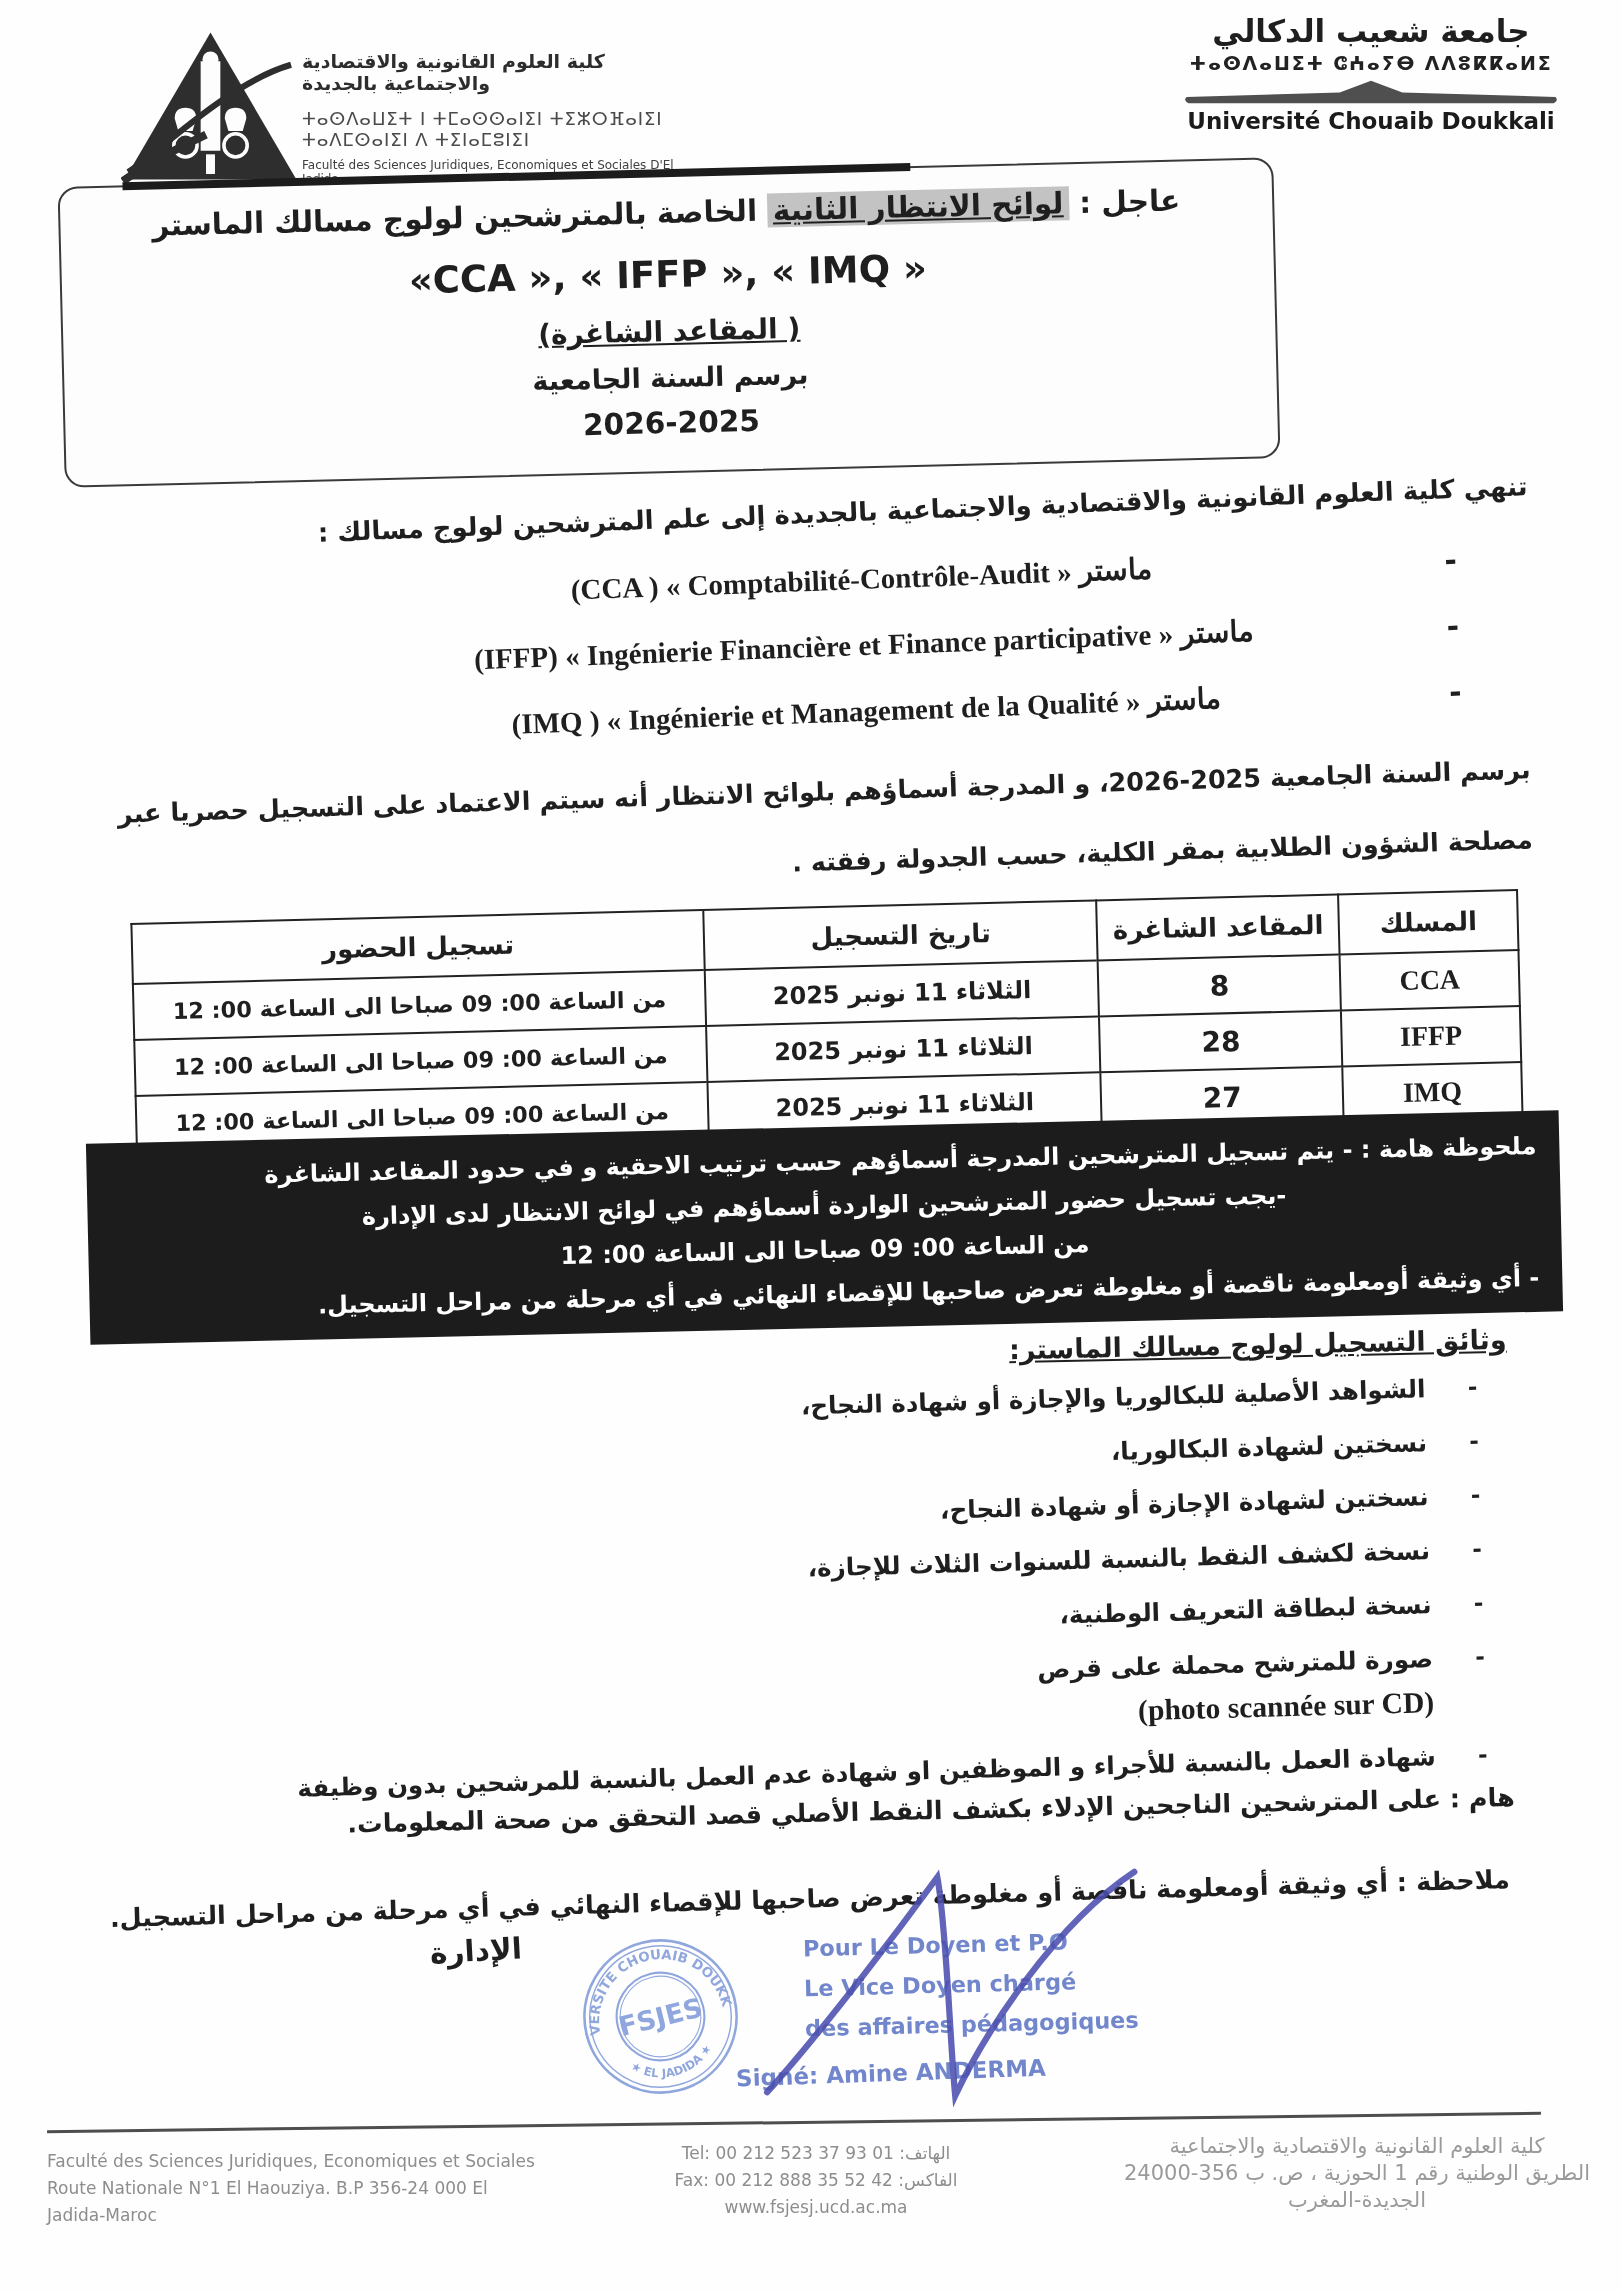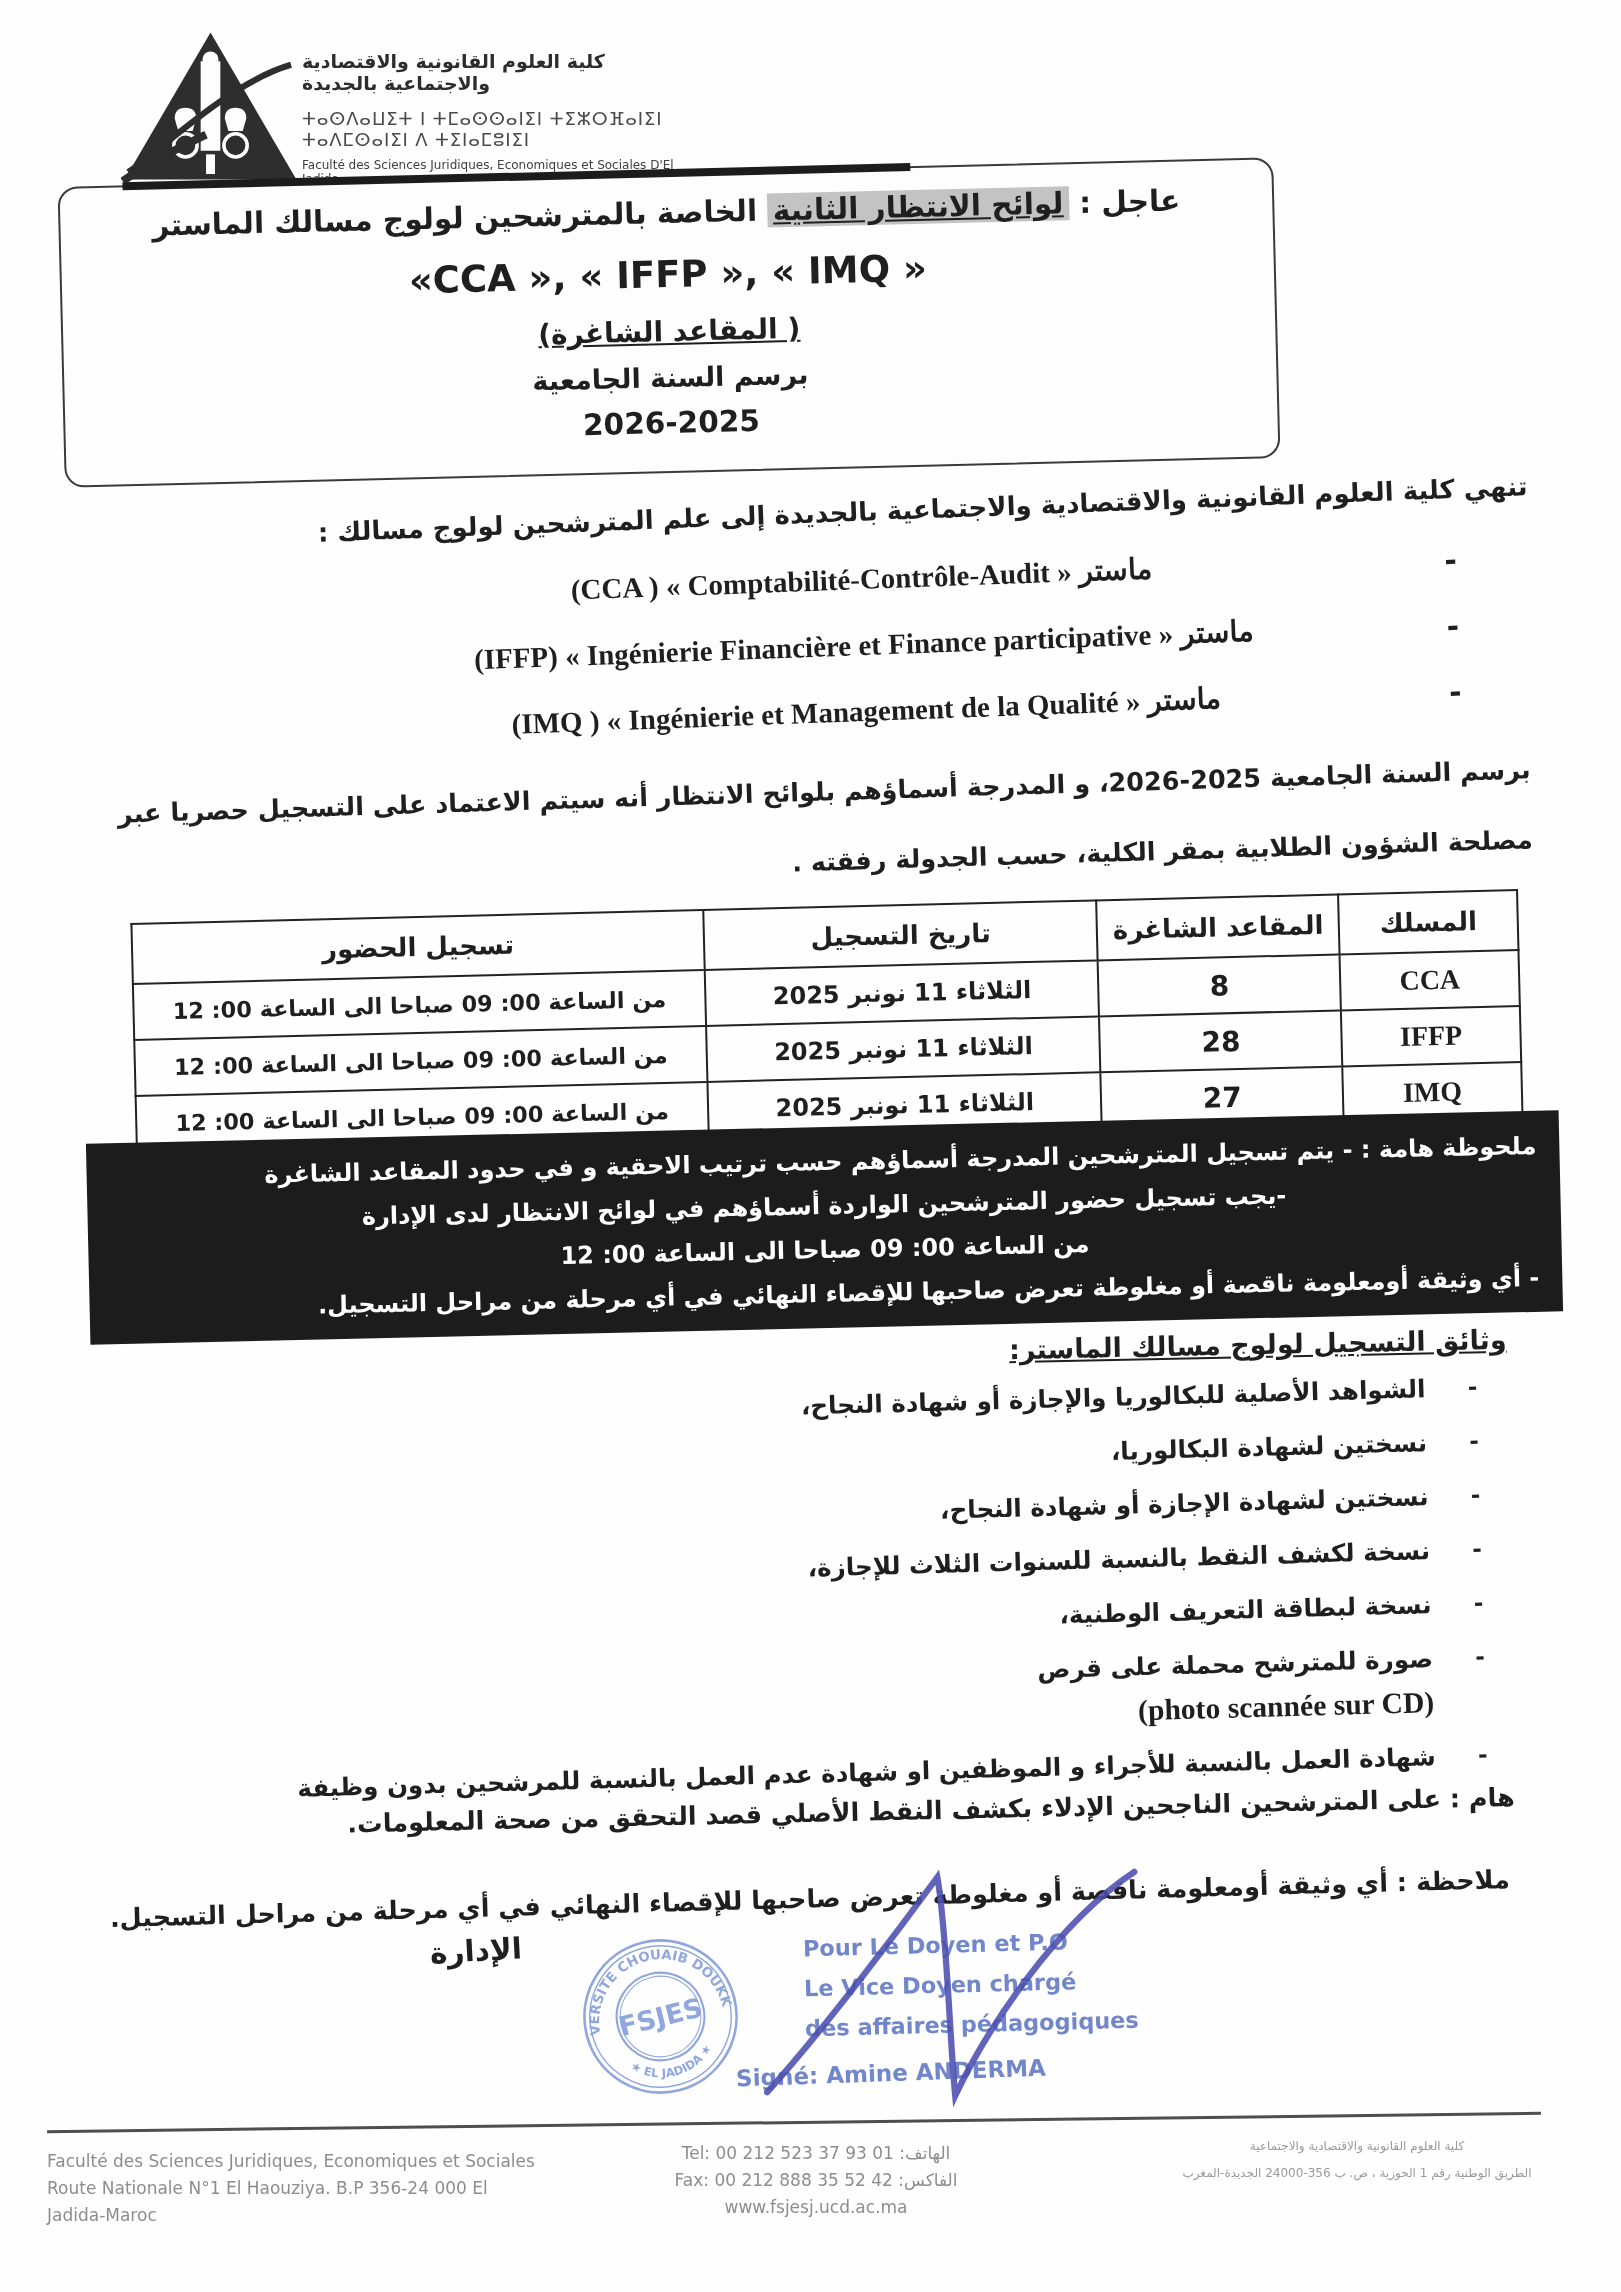--- a/index.html
+++ b/index.html
@@ -85,21 +85,21 @@
   .sig-lines{left:804px;top:1924px;color:#7186cb;font-size:22.4px;font-weight:700;
              line-height:40px;transform:rotate(-1.5deg);}
   .sig-signed{left:736px;top:2060px;color:#7186cb;font-size:23px;font-weight:700;transform:rotate(-2deg);}
   .sig-stroke{left:751px;top:1861px;}
 
   
   .foot-divider{left:47px;top:2121px;width:1494px;height:2.7px;background:#4e4e4e;transform:rotate(-0.7deg);}
   .foot{color:#8d8d8d;font-size:17px;line-height:27px;}
   .foot-left{left:47px;top:2148px;width:502px;}
   .foot-center{left:628px;top:2140px;width:376px;text-align:center;}
-  .foot-right{left:1115px;top:2133px;width:484px;text-align:center;color:#9a9a9a;direction:rtl;font-size:12px;}
+  .foot-right{left:1115px;top:2133px;width:484px;text-align:center;color:#9a9a9a;direction:rtl;font-size:21px;}
 </style>
 </head>
 <body>
 
 <div class="page">
 
   <div class="abs hdr-left">
     <svg width="179" height="154" viewBox="0 0 200 172">
       <polygon points="100,4 196,168 4,168" fill="#2e2e2e"></polygon>
       <rect x="89" y="36" width="22" height="100" fill="#fdfdfd"></rect>
@@ -112,20 +112,28 @@
       <path d="M8,160 C40,140 120,60 190,40" stroke="#2e2e2e" stroke-width="7" fill="none"></path>
       <path d="M2,170 C30,150 70,130 95,118" stroke="#2e2e2e" stroke-width="9" fill="none"></path>
     </svg>
     <div class="hdr-left-text">
       <div class="hdr-ar">كلية العلوم القانونية والاقتصادية والاجتماعية بالجديدة</div>
       <div class="hdr-tif">ⵜⴰⵙⴷⴰⵡⵉⵜ ⵏ ⵜⵎⴰⵙⵙⴰⵏⵉⵏ ⵜⵉⵣⵔⴼⴰⵏⵉⵏ ⵜⴰⴷⵎⵙⴰⵏⵉⵏ ⴷ ⵜⵉⵏⴰⵎⵓⵏⵉⵏ</div>
       <div class="hdr-fr">Faculté des Sciences Juridiques, Economiques et Sociales D'El Jadida</div>
     </div>
   </div>
 
+  <div class="abs hdr-right">
+    <div class="uni-ar">جامعة شعيب الدكالي</div>
+    <div class="uni-tif">ⵜⴰⵙⴷⴰⵡⵉⵜ ⵛⵄⴰⵢⴱ ⴷⴷⵓⴽⴽⴰⵍⵉ</div>
+    <svg class="uni-divider" width="394" height="27" viewBox="0 0 440 30">
+      <path d="M14,20 L185,15 L220,2 L255,15 L426,20 Q430,24 424,27 L16,27 Q10,24 14,20 Z" fill="#4f4f4f"></path>
+    </svg>
+    <div class="uni-fr">Université Chouaib Doukkali</div>
+  </div>
 
   <div class="abs title-box">
     <div class="tl1">
       <span>عاجل : </span><span class="hl">لوائح الانتظار الثانية</span><span> الخاصة بالمترشحين لولوج مسالك الماستر</span>
     </div>
     <div class="tl2">«CCA », « IFFP », « IMQ »</div>
     <div class="tl3">( المقاعد الشاغرة)</div>
     <div class="tl4">برسم السنة الجامعية</div>
     <div class="tl5">2026-2025</div>
   </div>

